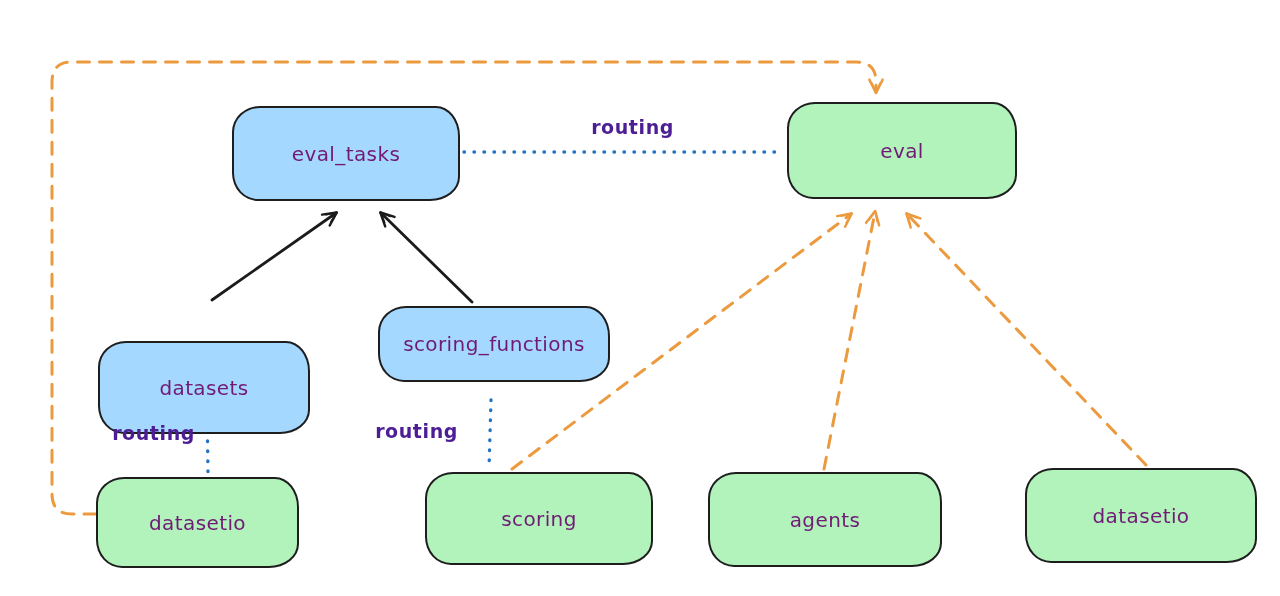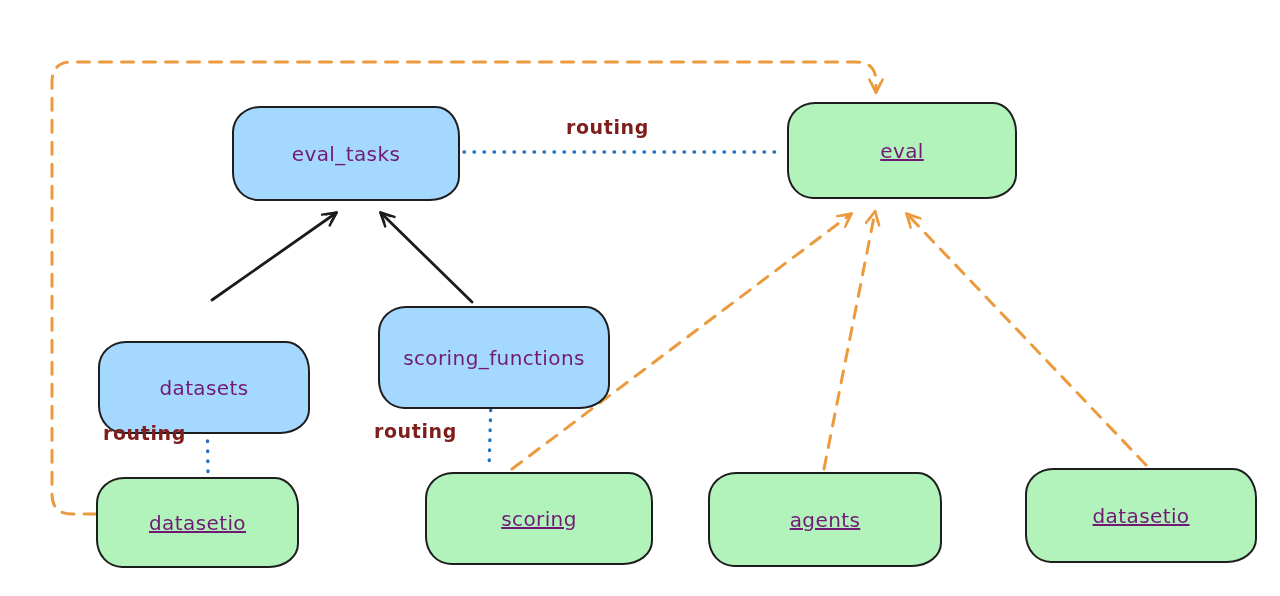--- a/index.html
+++ b/index.html
@@ -30,38 +30,38 @@
     display: flex;
     align-items: center;
     justify-content: center;
     font-size: 20px;
     letter-spacing: 0.4px;
     color: #701a75;
     
     border-radius: 28px 24px 30px 26px / 26px 30px 24px 28px;
   }
   .node.blue  { background: #a5d8ff; }
-  .node.green { background: #b2f2bb; text-decoration: underline; }
+  .node.green { background: #b2f2bb; }
 
   .node-eval_tasks        { left: 232px;  top: 106px; width: 228px; height: 95px; }
   .node-eval              { left: 787px;  top: 102px; width: 230px; height: 97px; }
   .node-datasets          { left: 98px;   top: 305px; width: 212px; height: 93px; margin-top: 36px; }
-  .node-scoring_functions { left: 378px;  top: 306px; width: 232px; height: 103px; }
+  .node-scoring_functions { left: 378px;  top: 306px; width: 232px; height: 76px; }
   .node-datasetio         { left: 96px;   top: 477px; width: 203px; height: 91px; }
   .node-scoring           { left: 385px;  top: 472px; width: 228px; height: 93px; margin-left: 40px; }
   .node-agents            { left: 708px;  top: 472px; width: 234px; height: 95px; }
   .node-inference         { left: 1025px; top: 468px; width: 232px; height: 95px; }
 
   .routing-label {
     position: absolute;
-    color: #7f1d1d;
+    color: #4c1d95;
     font-size: 19px;
     font-weight: bold;
     letter-spacing: 0.6px;
-    text-align: left;
+    text-align: right;
   }
   .routing-label-h  { left: 566px; top: 116px; width: 108px; }
   .routing-label-v1 { left: 103px; top: 422px; width: 92px;  }
   .routing-label-v2 { left: 374px; top: 420px; width: 84px;  }
 </style>
 </head>
 <body>
 
 <div class="canvas">
 

